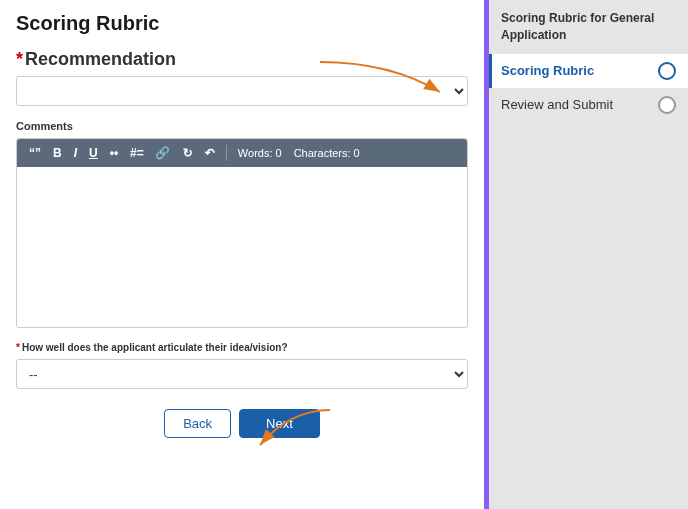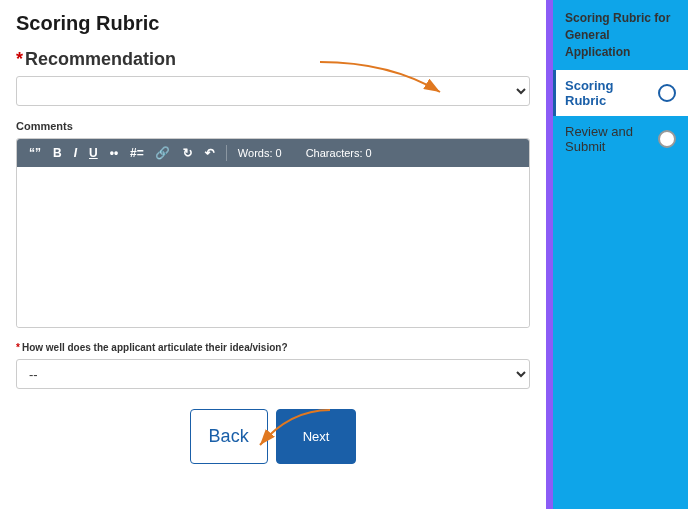--- a/index.html
+++ b/index.html
@@ -145,41 +145,41 @@
       justify-content: center;
       gap: 8px;
       margin-top: 4px;
       padding-bottom: 12px;
     }
 
     .btn-back {
       background: #fff;
       color: #1a5fa8;
       border: 1px solid #1a5fa8;
-      padding: 16px 18px;
+      padding: 4px 18px;
       border-radius: 4px;
-      font-size: 18px;
+      font-size: 13px;
       cursor: pointer;
     }
 
     .btn-next {
       background: #1a5fa8;
       color: #fff;
       border: 1px solid #1a5fa8;
       padding: 6px 26px;
       border-radius: 4px;
       font-size: 13px;
       cursor: pointer;
     }
 
     
     .sidebar {
-      width: 142px;
-      background: #0ea5e9;
-      border-left: 7px solid #8b5cf6;
+      width: 204px;
+      background: #e5e5e5;
+      border-left: 5px solid #8b5cf6;
       padding: 10px 0;
       flex-shrink: 0;
     }
 
     .sidebar-title {
       font-size: 12px;
       font-weight: bold;
       color: #333;
       padding: 0 12px 10px 12px;
       line-height: 1.4;
@@ -269,21 +269,21 @@
         <button class="toolbar-btn" style="font-weight:bold;">B</button>
         <button class="toolbar-btn" style="font-style:italic;">I</button>
         <button class="toolbar-btn" style="text-decoration:underline;">U</button>
         <button class="toolbar-btn">••</button>
         <button class="toolbar-btn">#=</button>
         <button class="toolbar-btn">🔗</button>
         <button class="toolbar-btn">↻</button>
         <button class="toolbar-btn">↶</button>
         <div class="toolbar-divider"></div>
         <span class="toolbar-stat">Words: 0</span>
-        <span class="toolbar-stat" style="margin-left:20px;">Characters: 0</span>
+        <span class="toolbar-stat" style="margin-left:8px;">Characters: 0</span>
       </div>
       <div class="editor-body" contenteditable="true" style=""></div>
     </div>
 
     
     <div class="question-label">
       <span class="required-star">*</span><span>How well does the applicant articulate their idea/vision?</span>
     </div>
     <select class="bottom-select">
       <option value="--">--</option>

